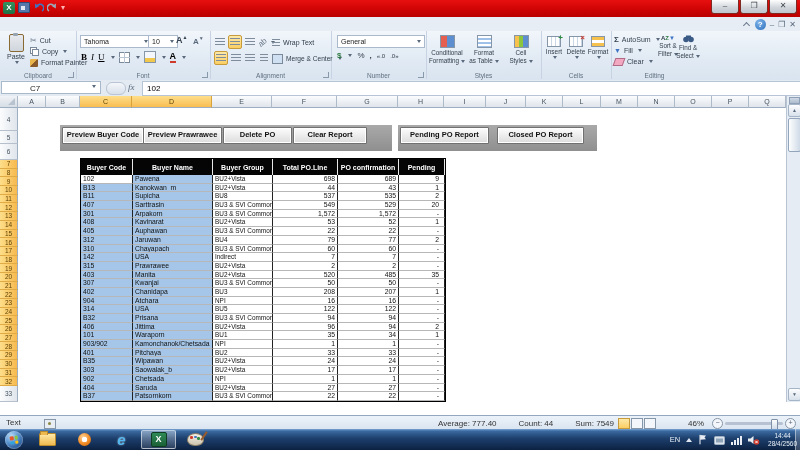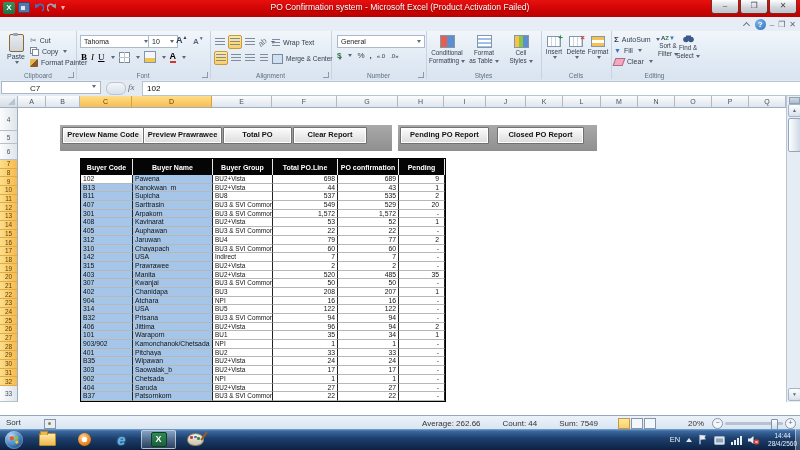--- a/index.html
+++ b/index.html
@@ -205,21 +205,20 @@
       <svg width="11" height="10">
           <path d="M9 8 A3.6 3.6 0 1 0 4 3.2" fill="none" stroke="#3f74c4" stroke-width="1.6"></path>
           <path d="M2 0.5 L6 3.2 L2.2 5.4 Z" fill="#3f74c4"></path>
         </svg>
       <svg width="11" height="10">
           <path d="M2 8 A3.6 3.6 0 1 1 7 3.2" fill="none" stroke="#9aa8b8" stroke-width="1.6"></path>
           <path d="M9 0.5 L5 3.2 L8.8 5.4 Z" fill="#9aa8b8"></path>
         </svg>
       <span class="qsep">▾</span>
     </div>
-    <div id="titletext" class="abs">PO Confirmation system  -  Microsoft Excel (Product Activation Failed)</div>
     <div class="winctl">
       <div class="wbtn">–</div>
       <div class="wbtn">❒</div>
       <div class="wbtn">✕</div>
     </div>
   </div>
 
   <div id="tabstrip" class="abs">
     <div class="striperight">
       <span class="chev"></span>
@@ -699,50 +698,50 @@
           </div>
           <div class="trow">
             <div class="td sel" style="width: 52px;">B37</div>
             <div class="td sel" style="width: 80px;">Patsornkorn</div>
             <div class="td grp" style="width: 60px;">BU3 &amp; SVI Common</div>
             <div class="td num" style="width: 65px;">22</div>
             <div class="td num" style="width: 61px;">22</div>
             <div class="td pend" style="width: 46px;">-</div>
           </div>
         </div>
-    <div class="xbtn" style="left: 44px; width: 80px;">Preview Name Code</div>
+    <div class="xbtn" style="left: 44px; width: 80px;">Preview Buyer Code</div>
         <div class="xbtn" style="left: 125px; width: 77px;">Preview Prawrawee</div>
-        <div class="xbtn" style="left: 205px; width: 67px;">Total PO</div>
+        <div class="xbtn" style="left: 205px; width: 67px;">Delete PO</div>
         <div class="xbtn" style="left: 275px; width: 72px;">Clear Report</div>
         <div class="xbtn" style="left: 479px; width: 85px;">Closed PO Report</div>
         <div class="xbtn" style="left: 382px; width: 87px;">Pending PO Report</div>
       </div>
   </div>
 
   <div id="vscroll" class="abs">
     <div class="vsplit"></div>
     <div class="sarr" style="top:8px;">▲</div>
     <div class="vthumb"></div>
     <div class="sarr" style="bottom:1px;">▼</div>
   </div>
 
 
   <div id="statusbar" class="abs">
-    <div id="ready">Sort</div>
+    <div id="ready">Text</div>
     <div class="macroico"></div>
     <div id="stright">
-      <span class="stat">Average: 262.66</span>
+      <span class="stat">Average: 777.40</span>
       <span class="stat">Count: 44</span>
-      <span class="stat" style="margin-right:20px;">Sum: 7549</span>
+      <span class="stat" style="margin-right:4px;">Sum: 7549</span>
       <span class="viewbtns">
         <span class="vb on"></span>
         <span class="vb"></span>
         <span class="vb"></span>
       </span>
-      <span class="zoomtxt">20%</span>
+      <span class="zoomtxt">46%</span>
       <span class="zslider">
         <span class="zbtn">−</span>
         <span class="ztrack">
             <span class="zthumb"></span>
           </span>
         <span class="zbtn">+</span>
       </span>
     </div>
   </div>
 

